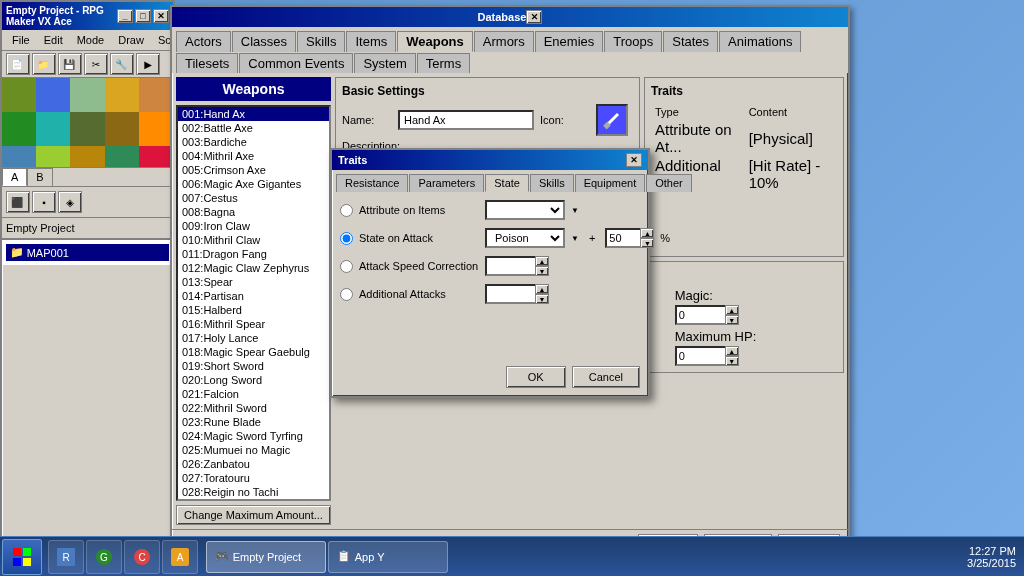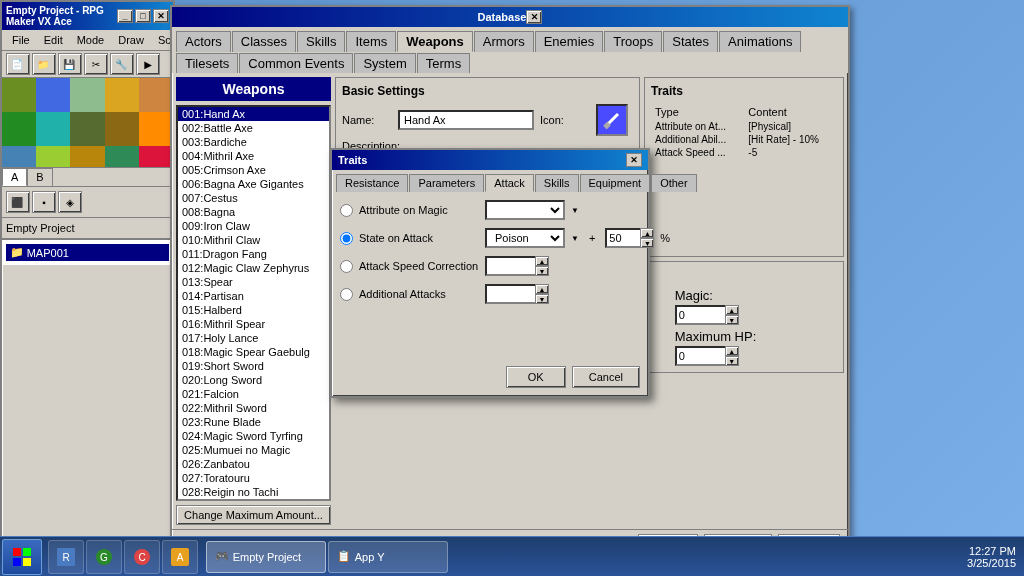--- a/index.html
+++ b/index.html
@@ -418,21 +418,21 @@
       border-collapse: collapse;
     }
     .traits-table th {
       text-align: left;
       padding: 2px 4px;
       font-weight: normal;
       font-size: 11px;
     }
     .traits-table td {
       padding: 1px 4px;
-      font-size: 10px;
+      font-size: 15px;
     }
 
     
     .param-section {
       border: 1px solid #808080;
       padding: 6px;
     }
     .param-grid {
       display: grid;
       grid-template-columns: 1fr 1fr 1fr;
@@ -671,21 +671,21 @@
   <div class="db-content">
 
     <div class="weapons-panel">
       <div class="weapons-header">Weapons</div>
       <div class="weapons-list">
         <div class="weapon-item selected">001:Hand Ax</div>
         <div class="weapon-item">002:Battle Axe</div>
         <div class="weapon-item">003:Bardiche</div>
         <div class="weapon-item">004:Mithril Axe</div>
         <div class="weapon-item">005:Crimson Axe</div>
-        <div class="weapon-item">006:Bagna Axe Gigantes</div>
+        <div class="weapon-item">006:Magic Axe Gigantes</div>
         <div class="weapon-item">007:Cestus</div>
         <div class="weapon-item">008:Bagna</div>
         <div class="weapon-item">009:Iron Claw</div>
         <div class="weapon-item">010:Mithril Claw</div>
         <div class="weapon-item">011:Dragon Fang</div>
         <div class="weapon-item">012:Magic Claw Zephyrus</div>
         <div class="weapon-item">013:Spear</div>
         <div class="weapon-item">014:Partisan</div>
         <div class="weapon-item">015:Halberd</div>
         <div class="weapon-item">016:Mithril Spear</div>
@@ -763,24 +763,20 @@
               </tr>
             </thead>
             <tbody>
               <tr>
                 <td>Attribute on At...</td>
                 <td>[Physical]</td>
               </tr>
               <tr>
                 <td>Additional Abil...</td>
                 <td>[Hit Rate] - 10%</td>
-              </tr>
-              <tr>
-                <td>Attack Speed ...</td>
-                <td>-5</td>
               </tr>
             </tbody>
           </table>
         </div>
       </div>
 
       <div class="param-section">
         <div class="section-title">Parameter Changes</div>
         <div class="param-grid">
           <div class="param-item">
@@ -858,30 +854,30 @@
 </div>
 
 <div class="traits-modal">
   <div class="modal-titlebar">
     <span>Traits</span>
     <div class="modal-close">✕</div>
   </div>
   <div class="modal-tabs">
     <div class="modal-tab">Resistance</div>
     <div class="modal-tab">Parameters</div>
-    <div class="modal-tab active">Attack</div>
+    <div class="modal-tab active">State</div>
     <div class="modal-tab">Skills</div>
     <div class="modal-tab">Equipment</div>
     <div class="modal-tab">Other</div>
   </div>
   <div class="modal-content">
 
     <div class="radio-row">
       <input type="radio" name="attack_type" id="attr_attack" style="">
-      <label class="radio-label" for="attr_attack">Attribute on Magic</label>
+      <label class="radio-label" for="attr_attack">Attribute on Items</label>
       <select class="modal-dropdown" style="width:80px;">
         <option></option>
       </select>
       <span style="font-size:8px;">▼</span>
     </div>
 
     <div class="radio-row">
       <input type="radio" name="attack_type" id="state_attack" checked="" style="">
       <label class="radio-label" for="state_attack">State on Attack</label>
       <select class="modal-dropdown" style="width:80px;">

